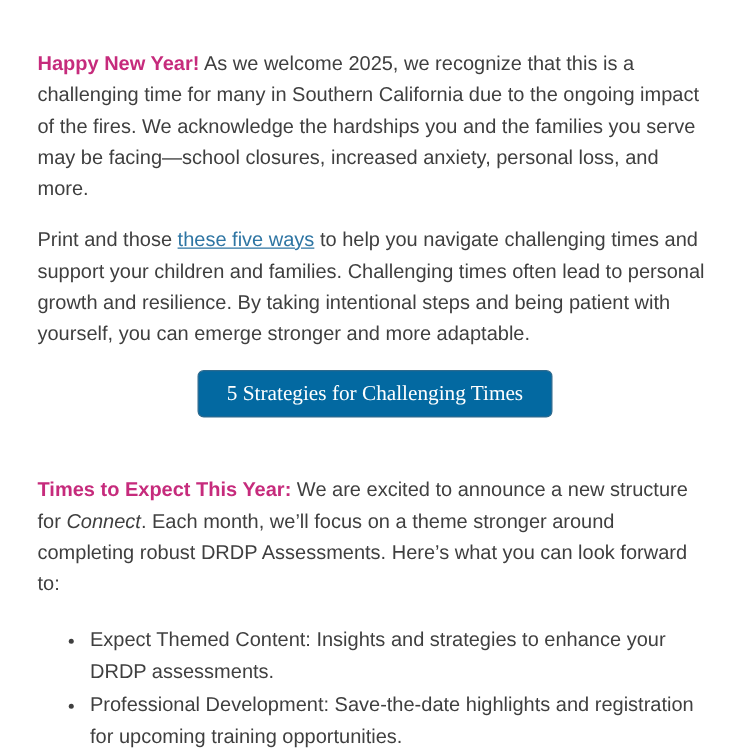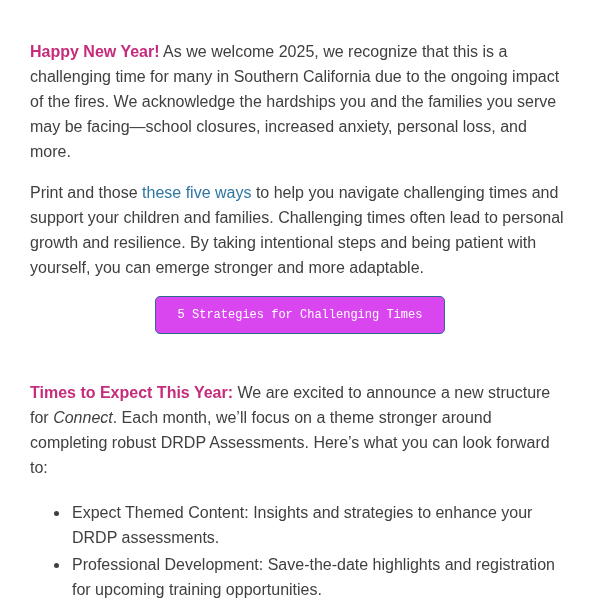--- a/index.html
+++ b/index.html
@@ -27,36 +27,37 @@
   }
   .lead-pink {
     color: #c62b7c;
     font-weight: bold;
   }
   em {
     font-style: italic;
   }
   a.text-link {
     color: #2e75a3;
+    text-decoration: underline;
     cursor: pointer;
   }
   .button-wrap {
     text-align: center;
     margin: 14px 0 46px 0;
   }
   .cta-button {
     display: inline-block;
     box-sizing: border-box;
     min-width: 282px;
-    background: #d946ef;
+    background: #0369a1;
     border: 1px solid #2e6a8e;
     border-radius: 5px;
     color: #ffffff;
-    font-family: Liberation Mono, monospace;
-    font-size: 12px;
+    font-family: Liberation Serif, serif;
+    font-size: 17px;
     line-height: 24px;
     padding: 6px 22px;
     text-align: center;
     cursor: pointer;
   }
   ul.topic-list {
     margin: 20px 0 0 0;
     padding: 0 0 0 40px;
     list-style: disc;
   }

